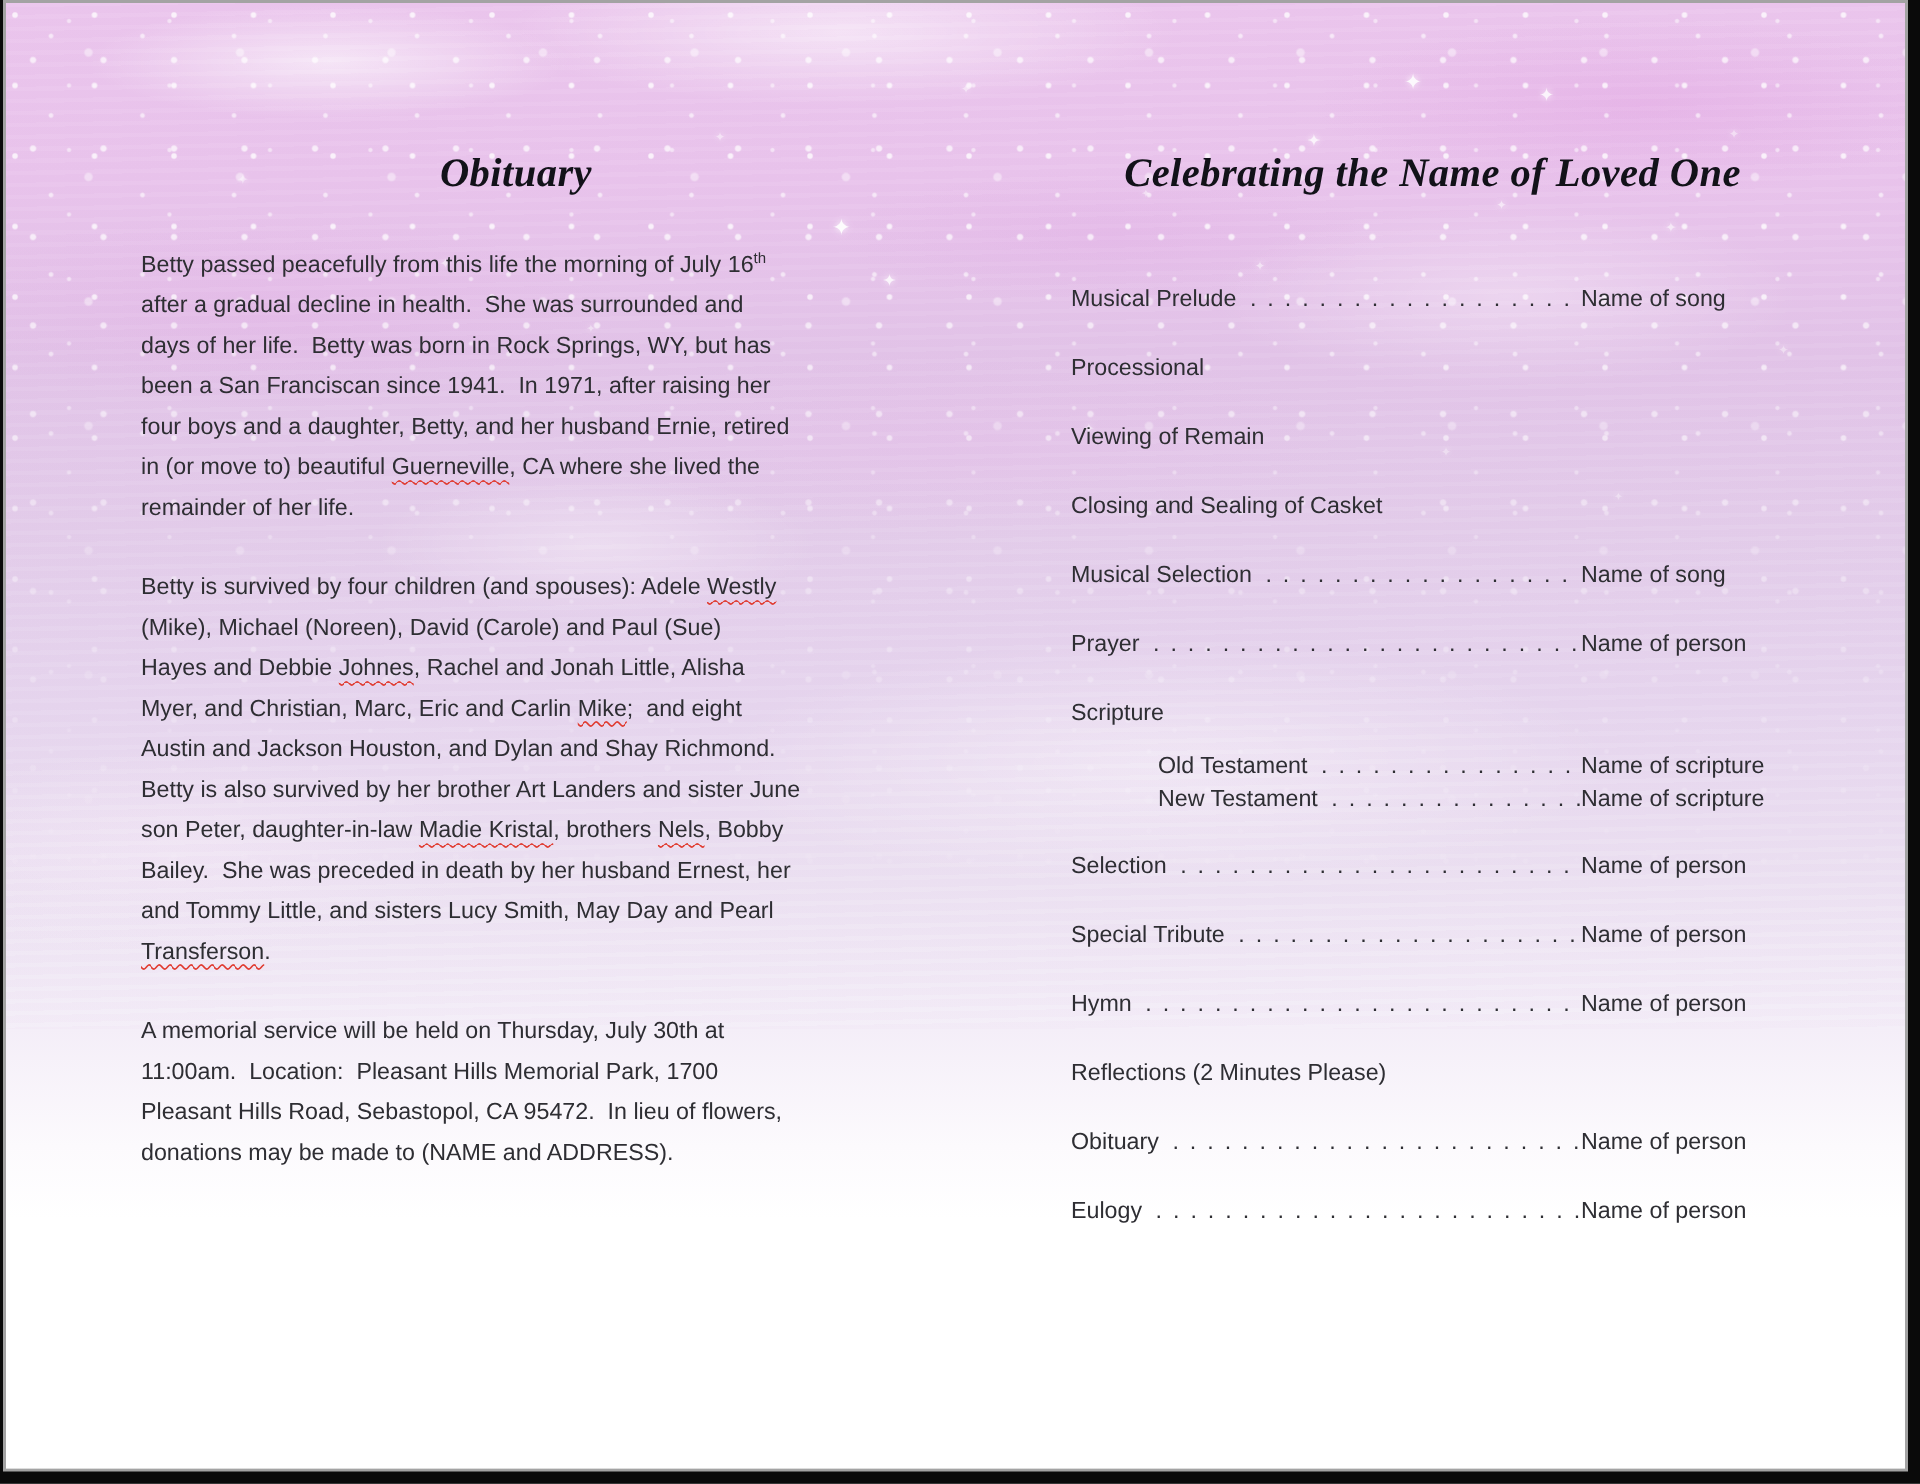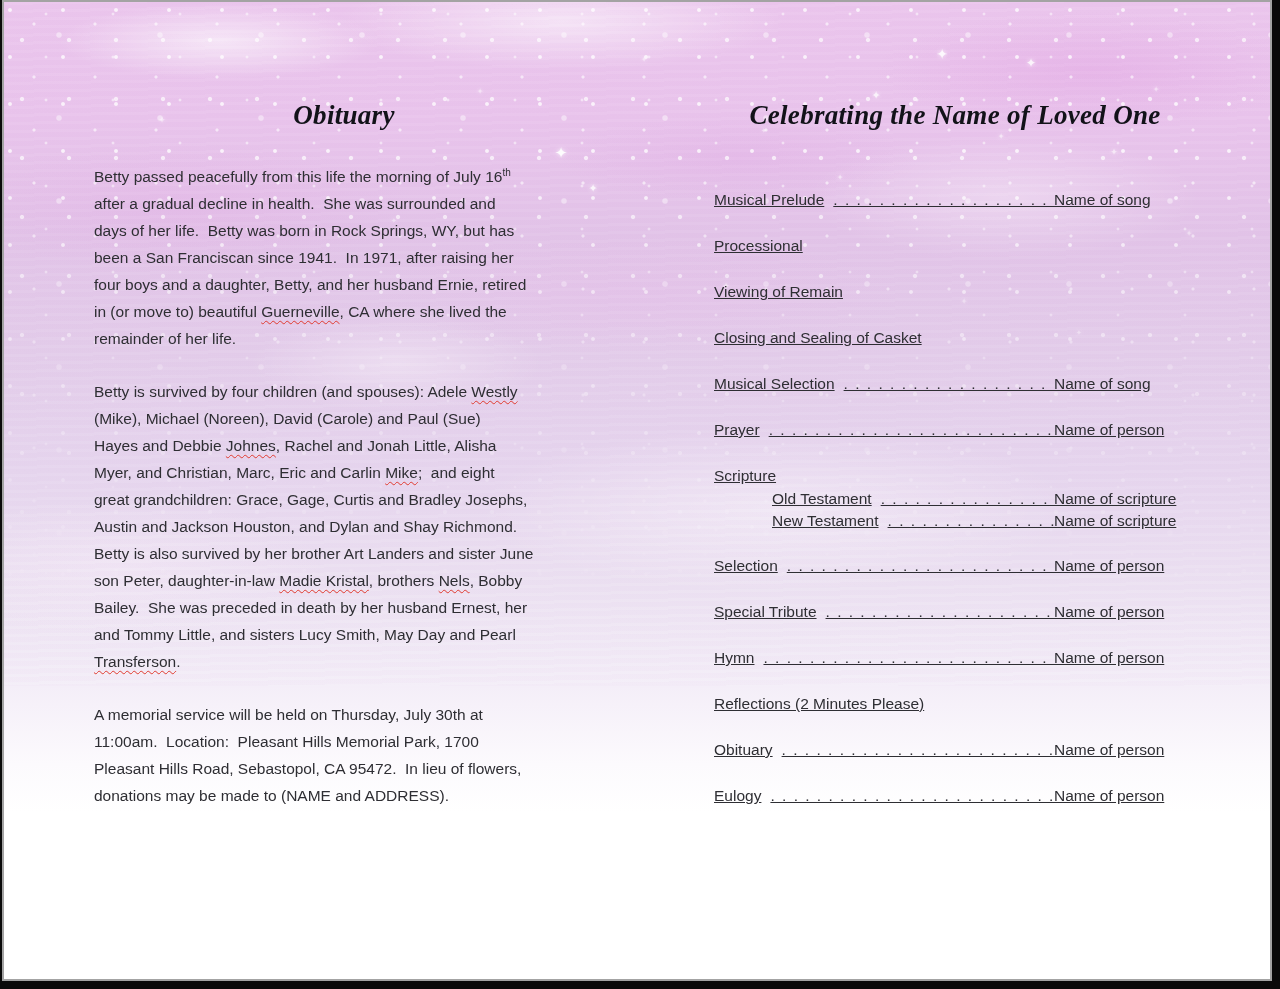--- a/index.html
+++ b/index.html
@@ -48,22 +48,22 @@
   #obit-paras{position:absolute;left:90px;top:157px;width:575px;
               font-size:15.5px;color:#2e2e33;}
   .para{margin:0 0 26px 0;}
   .line{line-height:27px;white-space:pre;}
   .missp{text-decoration-line:underline;text-decoration-style:wavy;
          text-decoration-color:#e03a2f;text-decoration-thickness:1px;text-underline-offset:3px;}
   .sup{vertical-align:super;font-size:10px;margin-top:15px;}
 
   #program-list{position:absolute;left:710px;top:186px;width:482px;
                 font-size:15.5px;color:#2e2e33;}
-  .prow{display:flex;align-items:baseline;height:24px;line-height:24px;margin-bottom:22px;text-decoration:underline;}
-  .prow.group{margin-bottom:0;}
+  .prow{display:flex;align-items:baseline;height:24px;line-height:24px;margin-bottom:22px;}
+  .prow.group{margin-bottom:12px;}
   .prow.sub{height:22px;line-height:22px;margin-bottom:0;padding-left:58px;}
   .subwrap{margin-bottom:22px;}
   .plabel{white-space:nowrap;flex:0 0 auto;}
   .pdots{flex:1 1 auto;overflow:hidden;white-space:nowrap;padding:0 10px 0 9px;
          letter-spacing:1.5px;color:#2e2e33;}
   .pvalue{flex:0 0 142px;white-space:nowrap;}
 </style>
 </head>
 <body>
 
@@ -107,21 +107,20 @@
           <div class="line"><span>been a San Franciscan since 1941.  In 1971, after raising her</span></div>
           <div class="line"><span>four boys and a daughter, Betty, and her husband Ernie, retired</span></div>
           <div class="line"><span>in (or move to) beautiful </span><span class="missp">Guerneville</span><span>, CA where she lived the</span></div>
           <div class="line"><span>remainder of her life.</span></div>
         </div>
         <div class="para">
           <div class="line"><span>Betty is survived by four children (and spouses): Adele </span><span class="missp">Westly</span></div>
           <div class="line"><span>(Mike), Michael (Noreen), David (Carole) and Paul (Sue)</span></div>
           <div class="line"><span>Hayes and Debbie </span><span class="missp">Johnes</span><span>, Rachel and Jonah Little, Alisha</span></div>
           <div class="line"><span>Myer, and Christian, Marc, Eric and Carlin </span><span class="missp">Mike</span><span>;  and eight</span></div>
-          <div class="line"><span>great grandchildren: Grace, Gage, Curtis and Bradley Josephs,</span></div>
           <div class="line"><span>Austin and Jackson Houston, and Dylan and Shay Richmond.</span></div>
           <div class="line"><span>Betty is also survived by her brother Art Landers and sister June</span></div>
           <div class="line"><span>son Peter, daughter-in-law </span><span class="missp">Madie Kristal</span><span>, brothers </span><span class="missp">Nels</span><span>, Bobby</span></div>
           <div class="line"><span>Bailey.  She was preceded in death by her husband Ernest, her</span></div>
           <div class="line"><span>and Tommy Little, and sisters Lucy Smith, May Day and Pearl</span></div>
           <div class="line"><span class="missp">Transferson</span><span>.</span></div>
         </div>
         <div class="para">
           <div class="line"><span>A memorial service will be held on Thursday, July 30th at</span></div>
           <div class="line"><span>11:00am.  Location:  Pleasant Hills Memorial Park, 1700</span></div>

